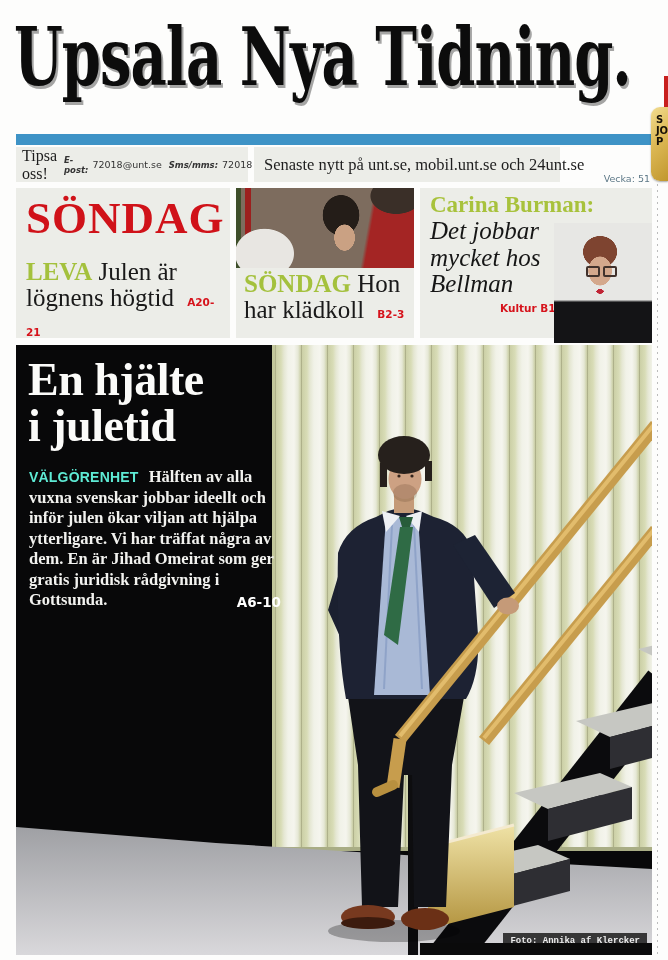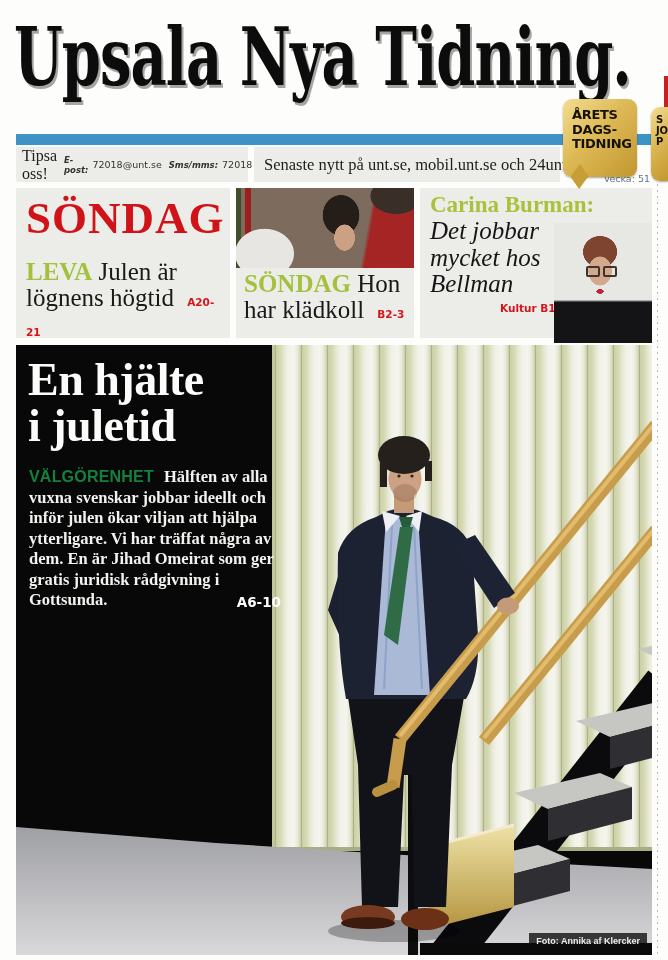--- a/index.html
+++ b/index.html
@@ -78,26 +78,26 @@
     border-bottom:4px solid #a9ad85;box-sizing:border-box;
     background:
       repeating-linear-gradient(90deg, rgba(100,100,70,.28) 0 1px, transparent 1px 26px),
       repeating-linear-gradient(90deg,
         #c9cda3 0px,#d8dcb6 6px,#e5e7d3 9px,#f1f2e8 13px,#f5f5ee 19px,#e6e8d6 23px,#c9cda3 26px);}
   .scene{left:0;top:0;}
   .mhead{left:12px;top:12px;z-index:3;}
   .mhead h2{margin:0;font-size:46px;line-height:46px;font-weight:bold;color:#fbfbf9;letter-spacing:-.5px;}
   .mbody{left:13px;top:122px;width:254px;z-index:3;}
   .mbody p{margin:0;font-size:16.5px;line-height:20.5px;font-weight:bold;color:#f2f2ef;}
-  .kicker{font-family:"Liberation Sans",sans-serif;font-size:16px;font-weight:bold;
-          letter-spacing:.2px;margin-right:6px;color:#15803d;}
+  .kicker{font-family:"Liberation Sans",sans-serif;font-size:14px;font-weight:bold;
+          letter-spacing:.2px;margin-right:6px;color:#5eead4;}
   .mref{position:absolute;right:2px;bottom:1px;font-family:"DejaVu Sans",sans-serif;
         font-size:13.5px;font-weight:bold;color:#ffffff;}
   .credit{right:5px;bottom:6px;background:rgba(12,12,12,.78);color:#ececec;
-        font-family:Liberation Sans, sans-serif;font-size:9px;font-weight:bold;
+        font-family:Liberation Mono, monospace;font-size:9px;font-weight:bold;
         padding:3px 7px;z-index:4;}
   .edge-marks{left:657px;top:118px;width:1px;height:838px;
         background:repeating-linear-gradient(180deg,#bcbcbc 0 2px,transparent 2px 6px);}
 </style>
 </head>
 <body>
 
 <div class="page">
 
   <div class="abs masthead">
@@ -113,25 +113,20 @@
     <span class="mini-label">E-post:</span>
     <span class="mini-val">72018@unt.se</span>
     <span class="mini-label">Sms/mms:</span>
     <span class="mini-val">72018</span>
   </div>
   <div class="abs info-cell info-right">
     <span class="latest">Senaste nytt på unt.se, mobil.unt.se och 24unt.se</span>
   </div>
   <div class="abs week">Vecka: 51</div>
 
-  <div class="abs badge badge-award">
-    <span class="badge-line">ÅRETS</span>
-    <span class="badge-line">DAGS-</span>
-    <span class="badge-line">TIDNING</span>
-  </div>
   <div class="abs badge badge-partial">
     <span class="badge-line">S</span>
     <span class="badge-line">JO</span>
     <span class="badge-line">P</span>
   </div>
 
   <div class="abs teasers">
 
     <div class="tcol tcol1">
       <p class="big-red">SÖNDAG</p>

